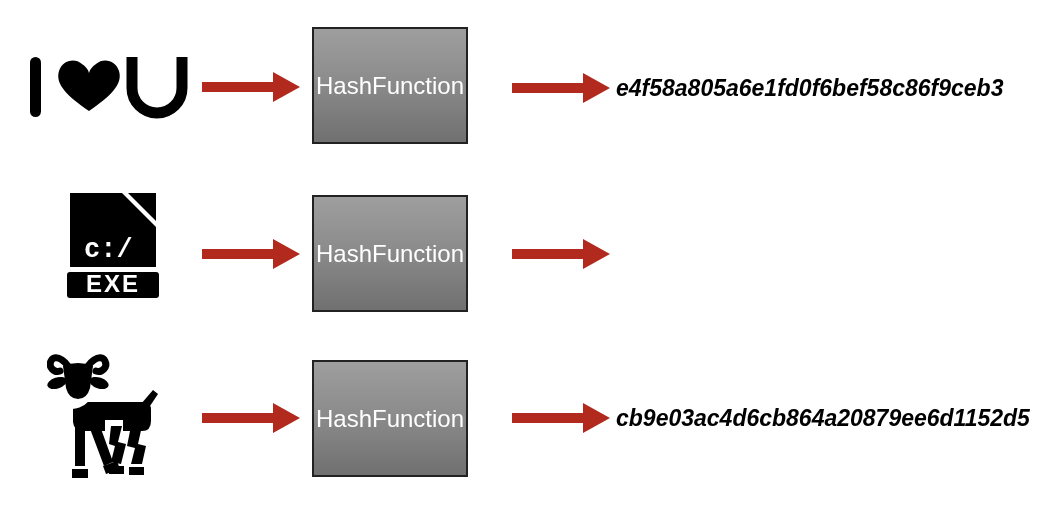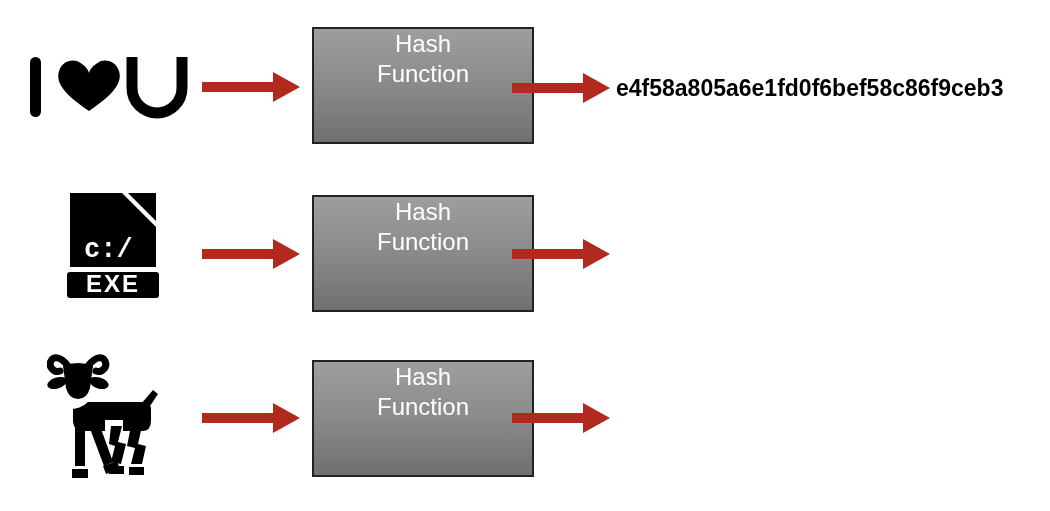--- a/index.html
+++ b/index.html
@@ -9,39 +9,41 @@
     width: 1050px;
     height: 511px;
     background: #ffffff;
     overflow: hidden;
   }
   .abs { position: absolute; }
   svg { display: block; }
 
   .hashbox {
     position: absolute;
-    width: 222px;
+    width: 156px;
     height: 117px;
     border: 2px solid #222222;
     background: linear-gradient(180deg, #9e9e9e 0%, #8c8c8c 45%, #707070 100%);
     color: #ffffff;
     display: flex;
-    flex-direction: column;
+    flex-direction: row;
     align-items: center;
+    justify-content: center;
     font-size: 24px;
     line-height: 30px;
     text-align: center;
   }
   .hashtext {
     position: absolute;
     font-weight: bold;
     font-size: 23px;
     line-height: 28px;
     color: #000000;
     white-space: nowrap;
+    font-style: italic;
   }
   .arrow { position: absolute; width: 98px; height: 36px; }
 </style>
 </head>
 <body>
 
 <div class="canvas">
 
   <svg class="abs" style="left:28px; top:55px;" width="160" height="64" viewBox="0 0 160 64" role="img" aria-label="I♥U">
     <g fill="#000000">
@@ -128,14 +130,15 @@
 
   <div class="hashbox" style="left:312px; top:360px;">
     <div>Hash</div>
     <div>Function</div>
   </div>
 
   <svg class="arrow" style="left:512px; top:400px;" viewBox="0 0 98 36">
     <polygon points="0,13 71,13 71,3 98,18 71,33 71,23 0,23" fill="#B2291E"></polygon>
   </svg>
 
+  <div class="hashtext" style="left:616px; top:404px;">cb9e03ac4d6cb864a20879ee6d1152d5</div>
 
 </div>
 
 </body></html>

